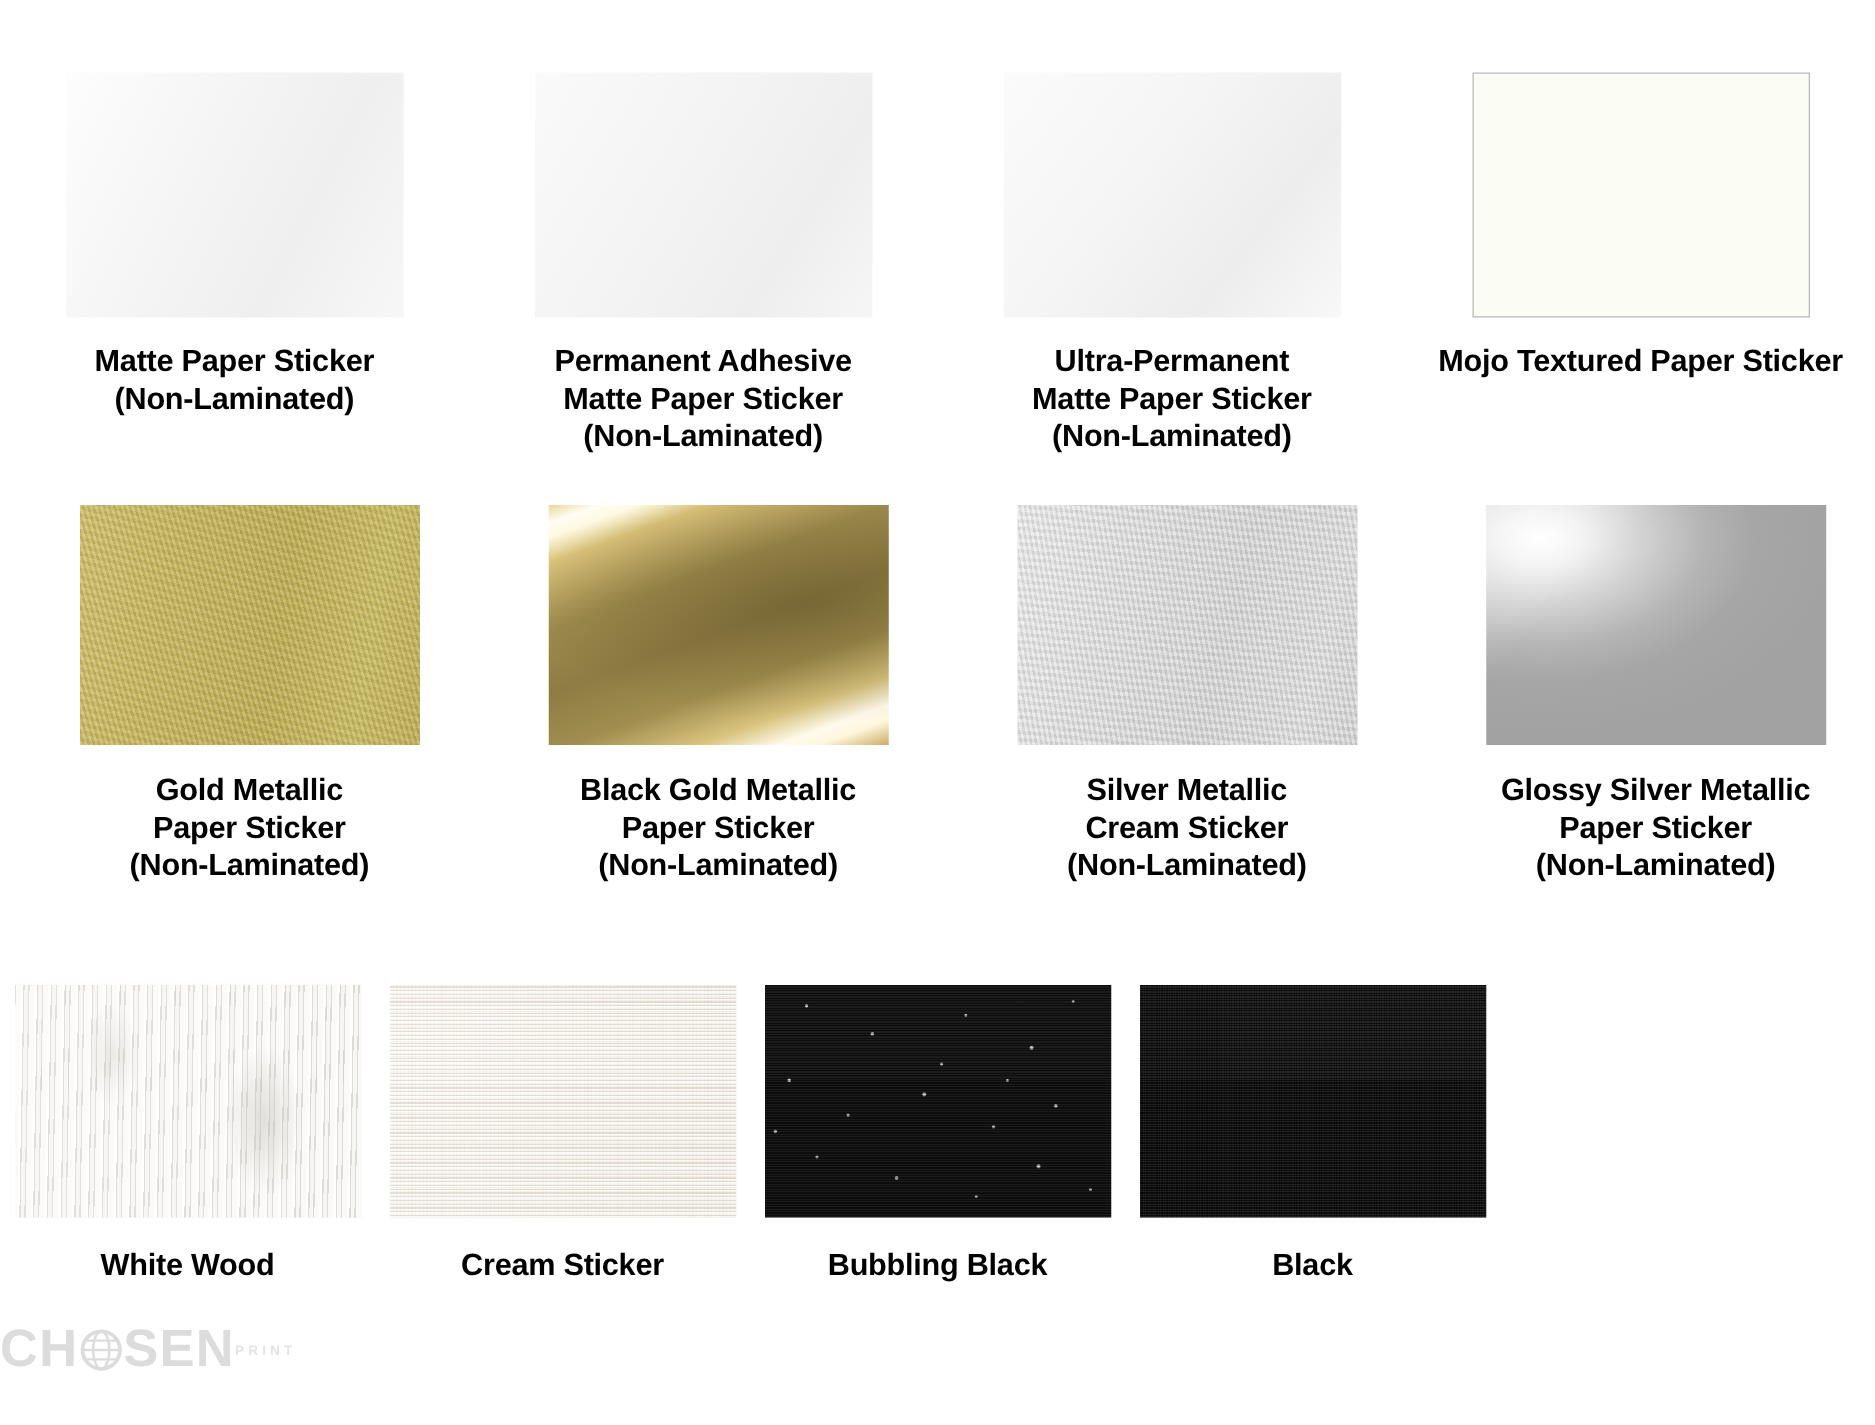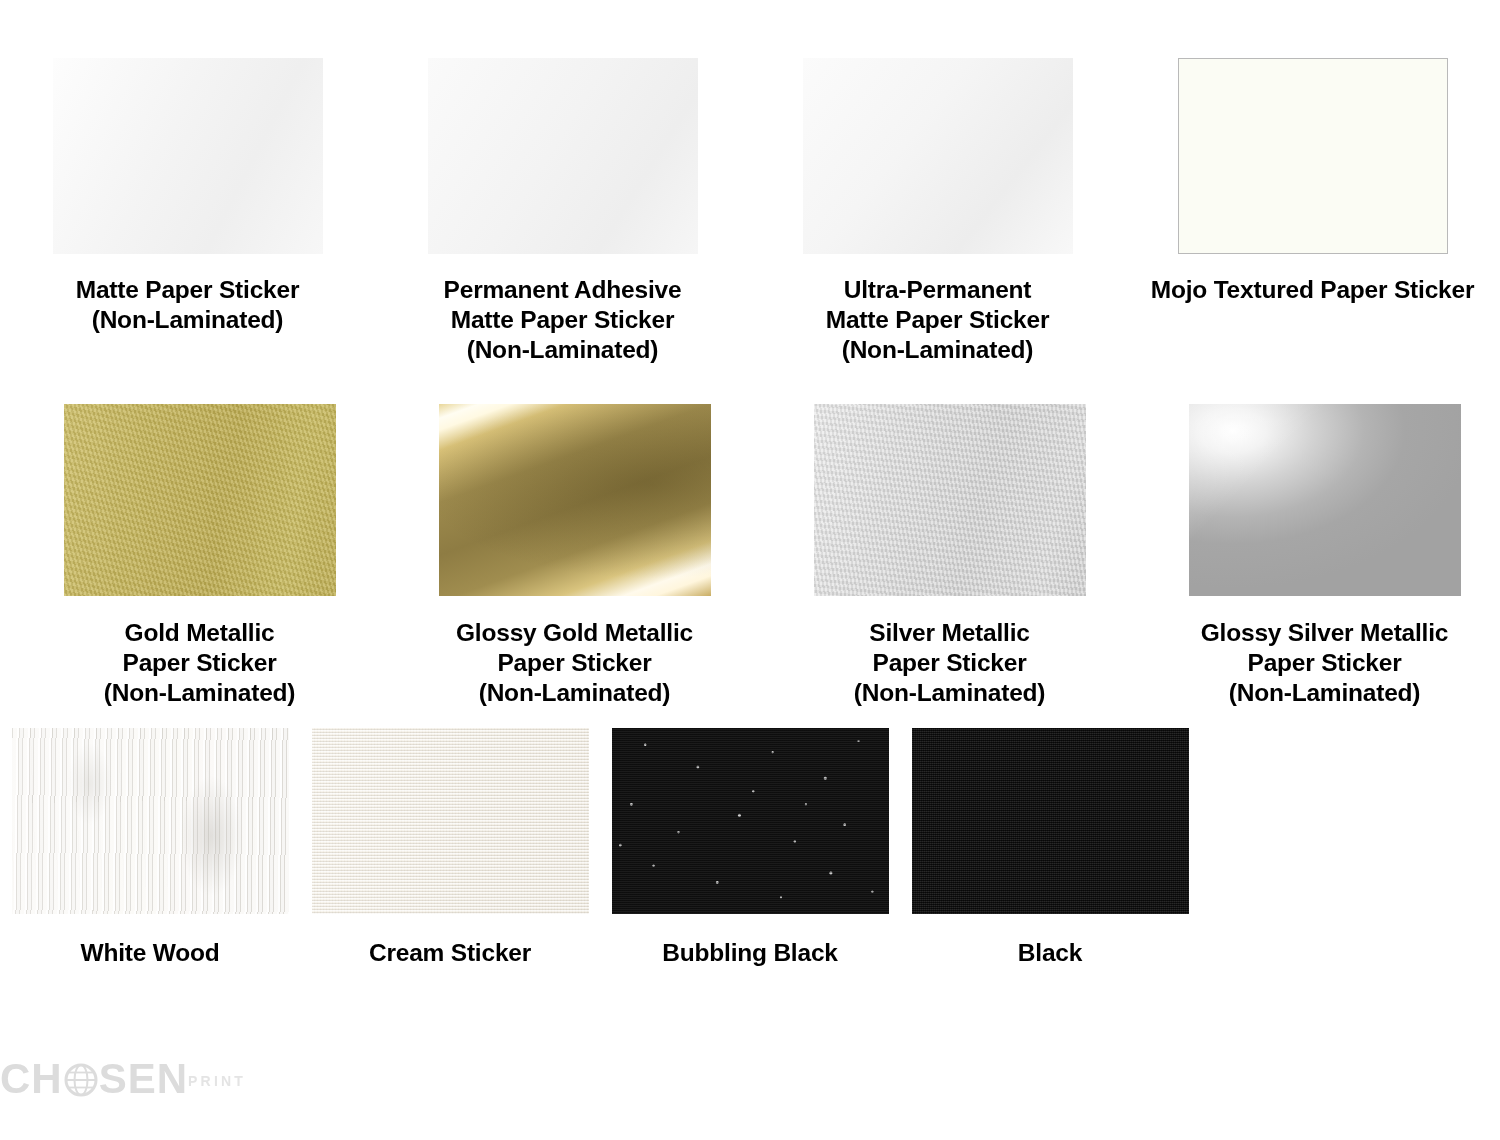--- a/index.html
+++ b/index.html
@@ -127,21 +127,21 @@
       radial-gradient(ellipse 88% 82% at 16% 14%,
         #ffffff 0%, #f2f2f2 14%, #d2d2d2 34%, #b4b4b4 55%, #a6a6a6 72%, #a2a2a2 100%);
   }
   .tex-silver-glossy::after {
     content: "";
     position: absolute; inset: 0;
     background: linear-gradient(135deg, rgba(255,255,255,.35) 0%, rgba(255,255,255,0) 30%);
   }
 
   
-  #row-3 { top: 728px; left: 0; }
+  #row-3 { top: 788px; left: 0; }
   #row-3 .cell   { width: 300px; }
   #row-3 .swatch { width: 277px; height: 186px; }
   #row-3 .caption{ font-size: 24.5px; margin-top: 24px; }
 
   .tex-white-wood {
     background: linear-gradient(100deg, #f7f6f4 0%, #f2f1ee 50%, #eceae6 100%);
   }
   .tex-white-wood::after {
     content: "";
     position: absolute; inset: -10%;
@@ -269,21 +269,21 @@
     letter-spacing: 1px;
     line-height: 1;
   }
   .logo-globe {
     display: inline-block;
     width: 34px;
     height: 34px;
     margin: 0 1px;
   }
   .logo-sub {
-    font-size: 14px;
+    font-size: 11px;
     font-weight: bold;
     color: #e4e4e4;
     letter-spacing: 3.2px;
     margin-top: 3px;
   }
 </style>
 </head>
 <body>
 
 <div class="sheet">
@@ -321,29 +321,29 @@
 
     <div class="cell">
       <div class="swatch tex-gold-matte"></div>
       <div class="caption">Gold Metallic
 Paper Sticker
 (Non-Laminated)</div>
     </div>
 
     <div class="cell">
       <div class="swatch tex-gold-glossy"></div>
-      <div class="caption">Glossy Gold Metallic
+      <div class="caption">Black Gold Metallic
 Paper Sticker
 (Non-Laminated)</div>
     </div>
 
     <div class="cell">
       <div class="swatch tex-silver-matte"></div>
       <div class="caption">Silver Metallic
-Paper Sticker
+Cream Sticker
 (Non-Laminated)</div>
     </div>
 
     <div class="cell">
       <div class="swatch tex-silver-glossy"></div>
       <div class="caption">Glossy Silver Metallic
 Paper Sticker
 (Non-Laminated)</div>
     </div>
 

